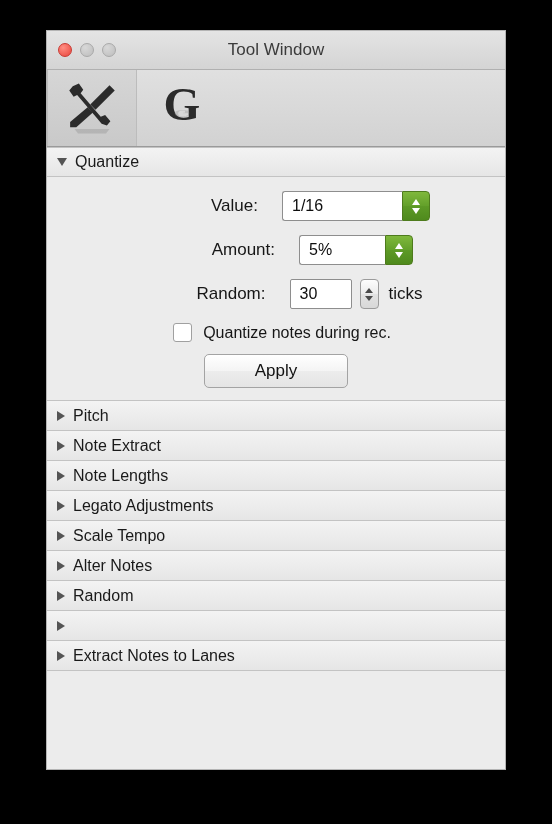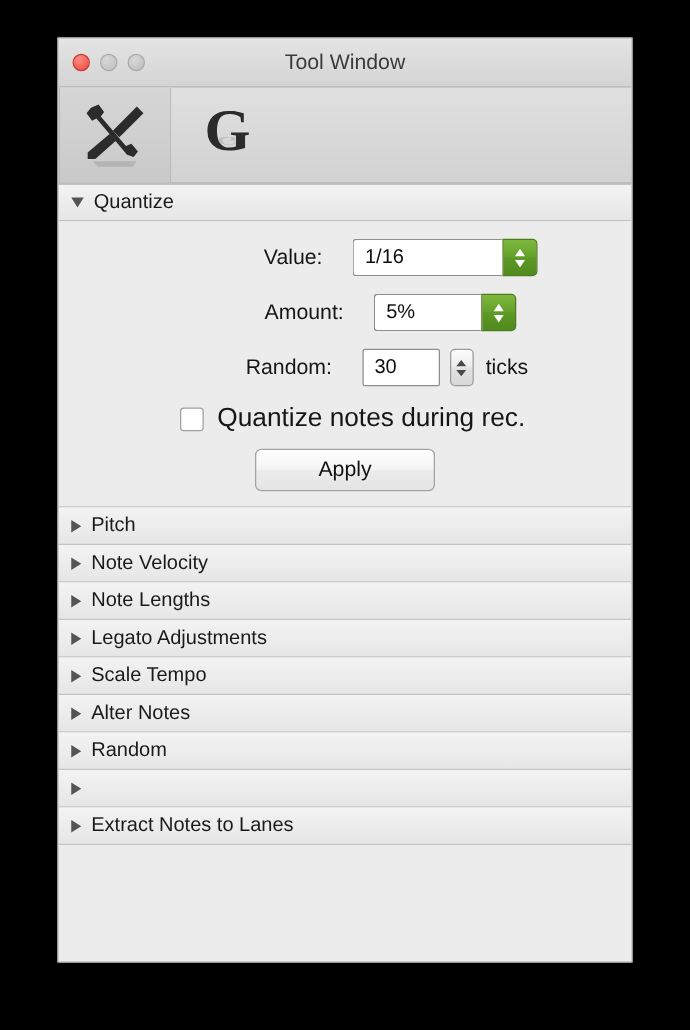--- a/index.html
+++ b/index.html
@@ -232,21 +232,21 @@
   }
   .checkbox {
     width: 19px;
     height: 19px;
     background: #ffffff;
     border: 1px solid #a0a0a0;
     border-radius: 3px;
     margin-right: 11px;
     box-sizing: border-box;
   }
-  .checklabel { font-size: 21px; color: #161616; }
+  .checklabel { font-size: 16px; color: #161616; }
 
   
   .btnrow { display: flex; justify-content: center; }
   .btn {
     min-width: 142px;
     height: 32px;
     border: 1px solid #a3a3a3;
     border-radius: 5px;
     background: linear-gradient(to bottom, #ffffff 0%, #f4f4f4 50%, #ececec 51%, #e4e4e4 100%);
     font-size: 17px;
@@ -347,21 +347,21 @@
         <div class="btn">Apply</div>
       </div>
     </div>
 
     <div class="section-header">
       <span class="tri closed"></span>
       <span class="section-title">Pitch</span>
     </div>
     <div class="section-header">
       <span class="tri closed"></span>
-      <span class="section-title">Note Velocity</span>
+      <span class="section-title">Note Extract</span>
     </div>
     <div class="section-header">
       <span class="tri closed"></span>
       <span class="section-title">Note Lengths</span>
     </div>
     <div class="section-header">
       <span class="tri closed"></span>
       <span class="section-title">Legato Adjustments</span>
     </div>
     <div class="section-header">

